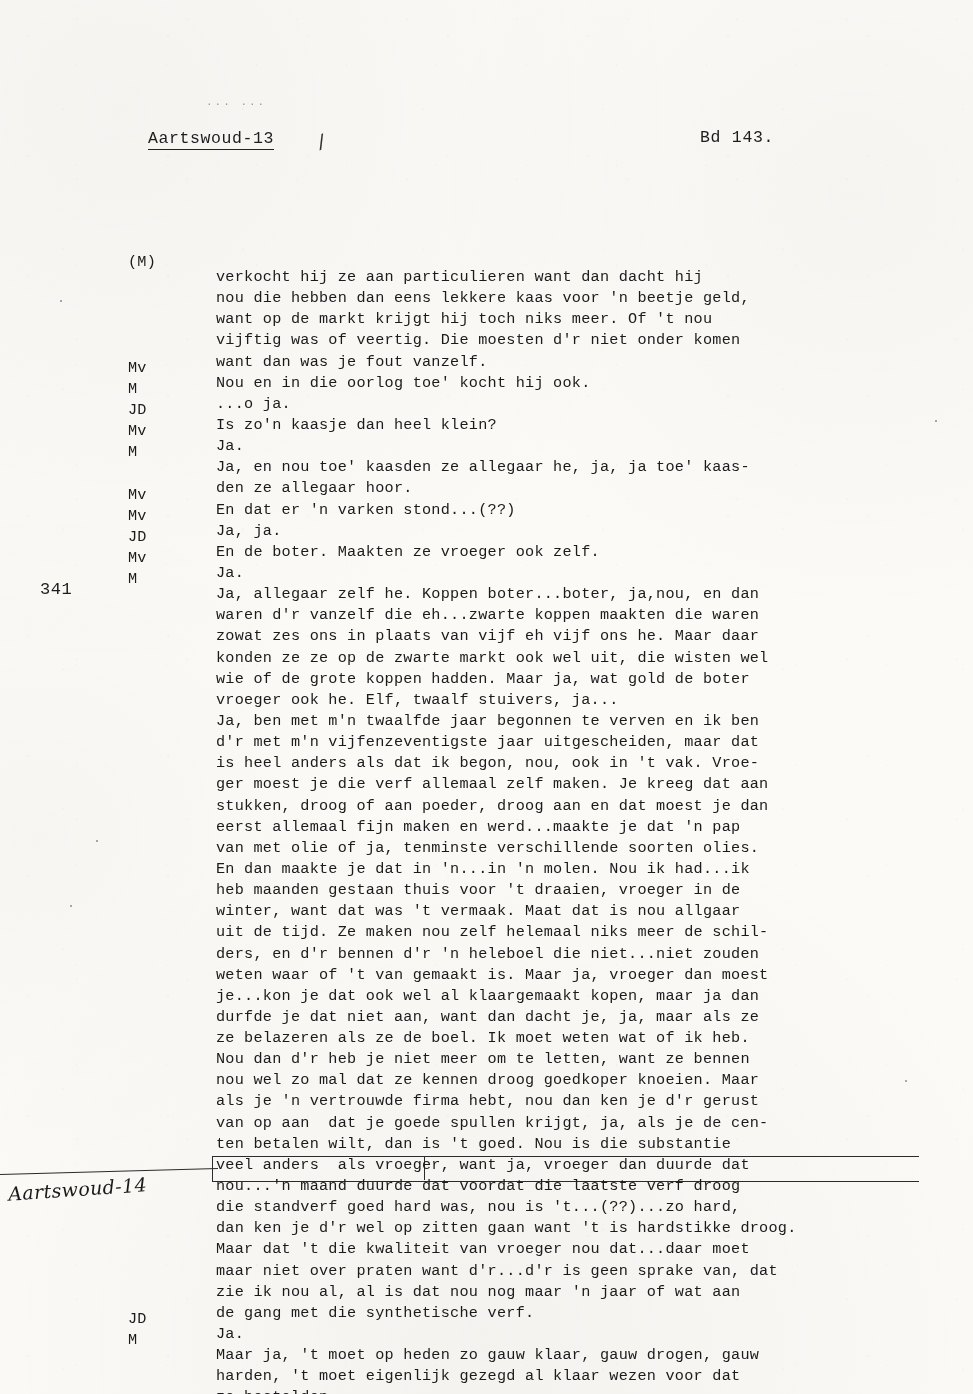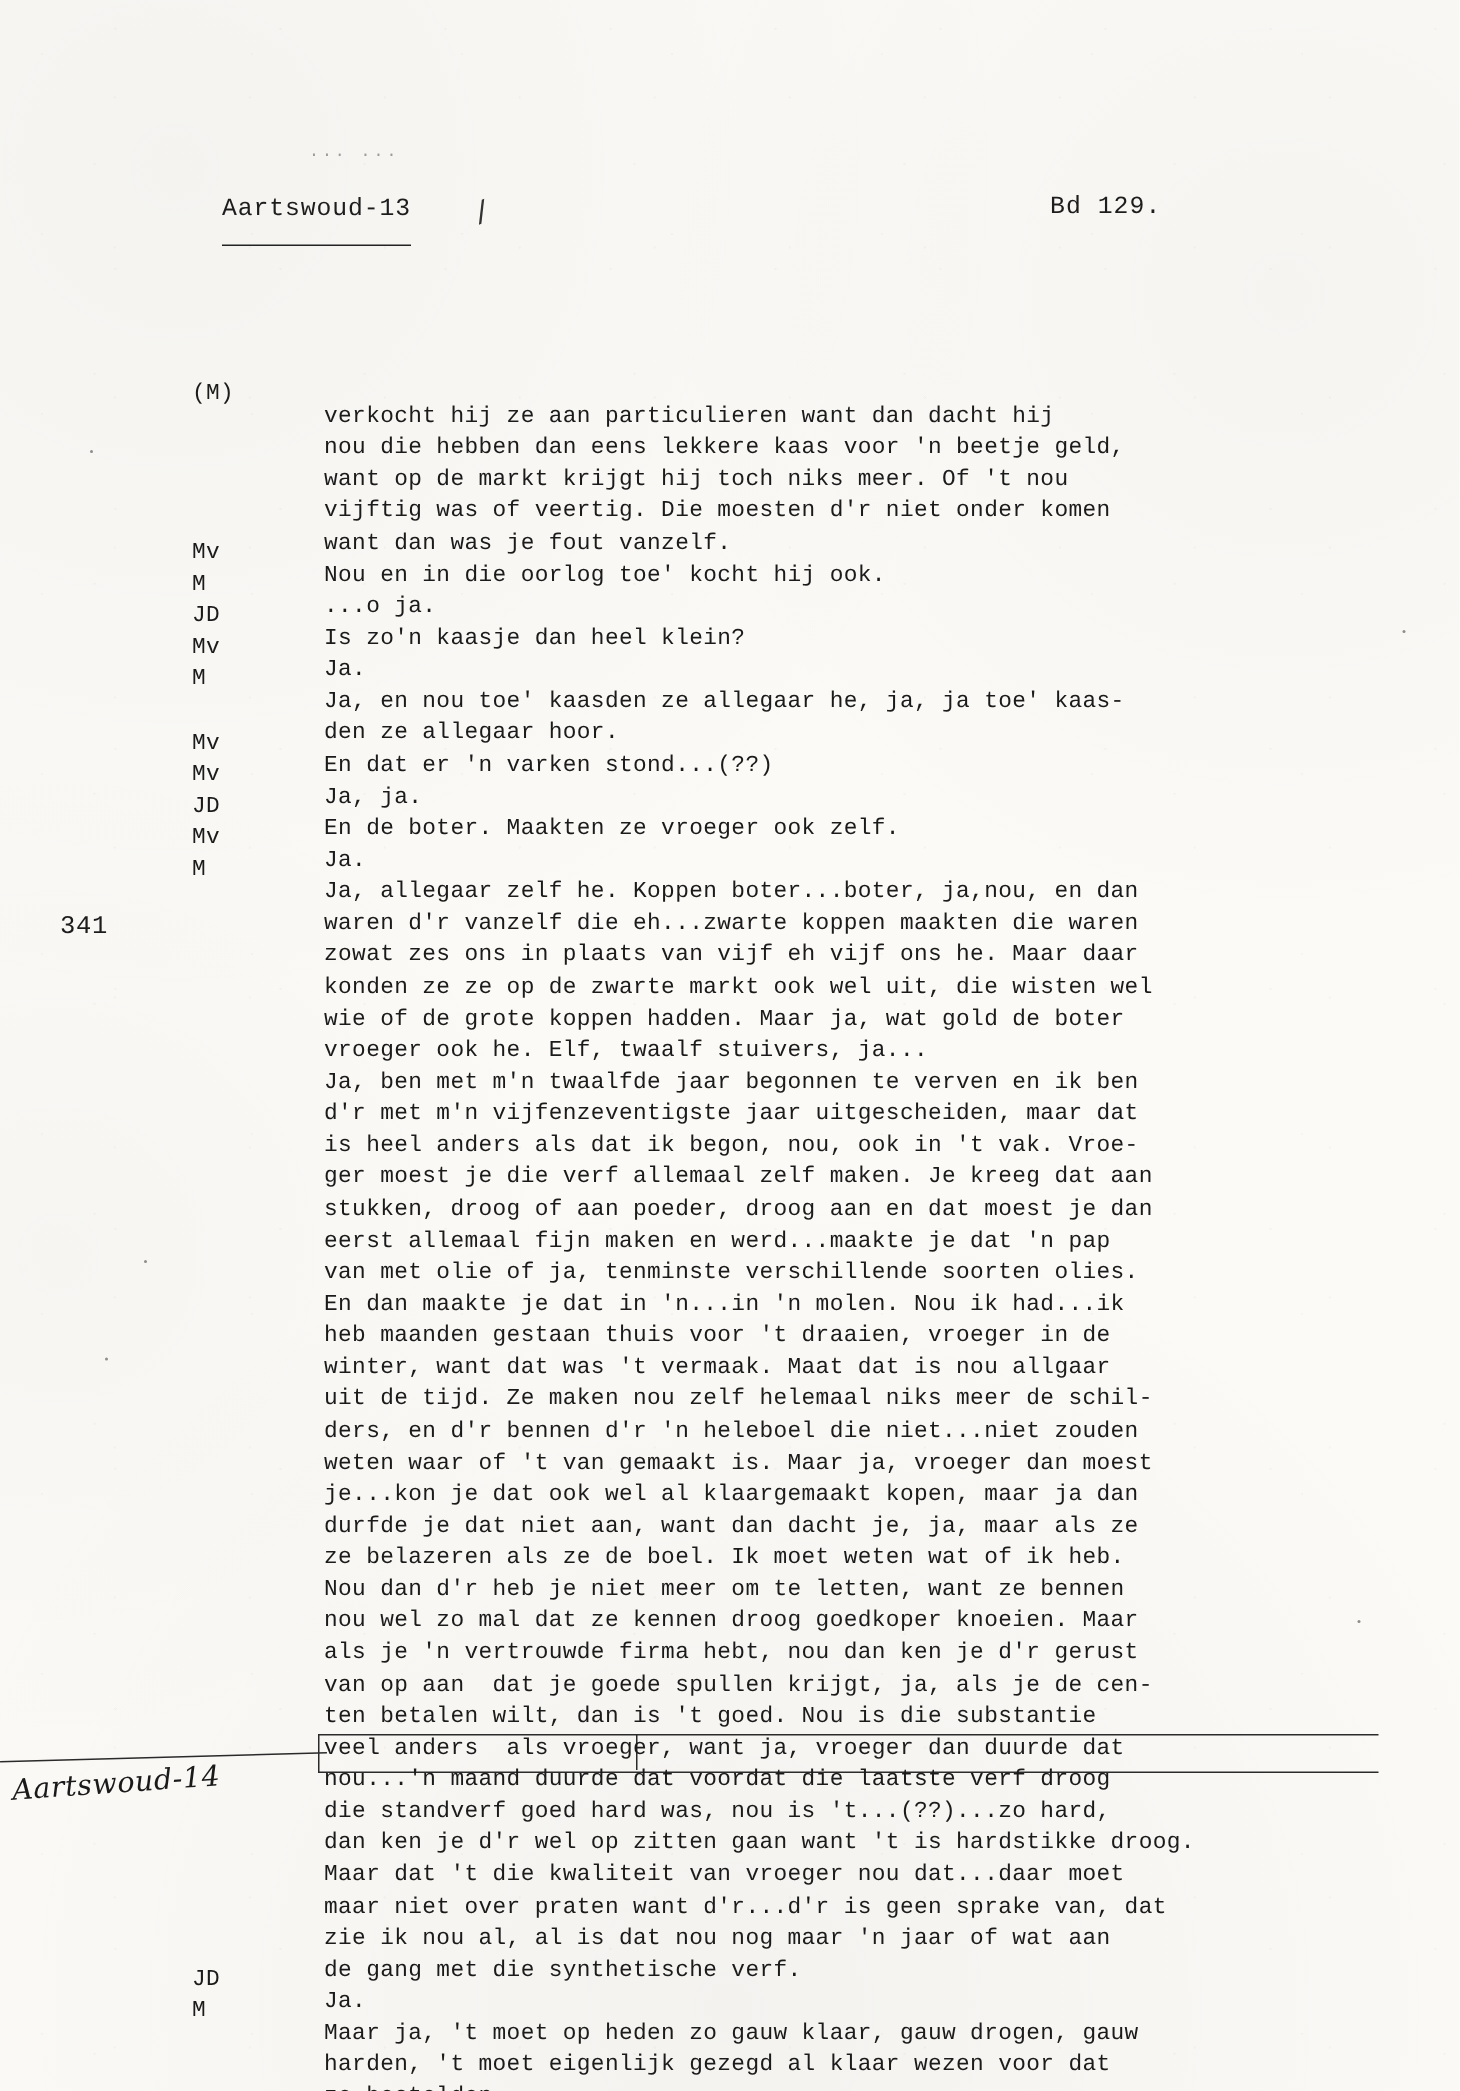--- a/index.html
+++ b/index.html
@@ -38,21 +38,21 @@
 
   
   .hdr-left {
     position: absolute;
     left: 148px;
     top: 129px;
     font-size: 16.5px;
     letter-spacing: 0.6px;
     color: #1d1d1d;
     border-bottom: 1.5px solid #222;
-    padding-bottom: 15px;
+    padding-bottom: 1px;
   }
   .hdr-slash {
     position: absolute;
     left: 316px;
     top: 132px;
     font-size: 20px;
     color: #333;
     transform: rotate(-22deg);
   }
   .hdr-right {
@@ -69,21 +69,21 @@
     top: 96px;
     font-size: 11px;
     color: #9a9a9a;
     letter-spacing: 2px;
   }
 
   
   .page-num {
     position: absolute;
     left: 40px;
-    top: 609px;
+    top: 580px;
     font-size: 17px;
     letter-spacing: 0.5px;
     color: #1c1c1c;
   }
 
   
   .hand-note {
     position: absolute;
     left: 8px;
     top: 1178px;
@@ -169,21 +169,21 @@
 <body>
 
 <div id="page">
 
   <div class="noise"></div>
 
   <div class="smudge-top">... ...</div>
 
   <div class="hdr-left">Aartswoud-13</div>
   <div class="hdr-slash">/</div>
-  <div class="hdr-right">Bd 129.</div>
+  <div class="hdr-right">Bd 143.</div>
 
   <div class="page-num">341</div>
 
   <div class="hand-line"></div>
   <div class="hand-note">Aartswoud-14</div>
 
   <div class="boxline"></div>
   <div class="boxline2"></div>
 
   <div class="body" id="transcript"><span class="line"><span class="spk">(M)</span><span class="txt">verkocht hij ze aan particulieren want dan dacht hij</span></span><span class="line"><span class="spk"></span><span class="txt">nou die hebben dan eens lekkere kaas voor 'n beetje geld,</span></span><span class="line"><span class="spk"></span><span class="txt">want op de markt krijgt hij toch niks meer. Of 't nou</span></span><span class="line"><span class="spk"></span><span class="txt">vijftig was of veertig. Die moesten d'r niet onder komen</span></span><span class="line"><span class="spk"></span><span class="txt">want dan was je fout vanzelf.</span></span><span class="line"><span class="spk">Mv</span><span class="txt">Nou en in die oorlog toe' kocht hij ook.</span></span><span class="line"><span class="spk">M</span><span class="txt">...o ja.</span></span><span class="line"><span class="spk">JD</span><span class="txt">Is zo'n kaasje dan heel klein?</span></span><span class="line"><span class="spk">Mv</span><span class="txt">Ja.</span></span><span class="line"><span class="spk">M</span><span class="txt">Ja, en nou toe' kaasden ze allegaar he, ja, ja toe' kaas-</span></span><span class="line"><span class="spk"></span><span class="txt">den ze allegaar hoor.</span></span><span class="line"><span class="spk">Mv</span><span class="txt">En dat er 'n varken stond...(??)</span></span><span class="line"><span class="spk">Mv</span><span class="txt">Ja, ja.</span></span><span class="line"><span class="spk">JD</span><span class="txt">En de boter. Maakten ze vroeger ook zelf.</span></span><span class="line"><span class="spk">Mv</span><span class="txt">Ja.</span></span><span class="line"><span class="spk">M</span><span class="txt">Ja, allegaar zelf he. Koppen boter...boter, ja,nou, en dan</span></span><span class="line"><span class="spk"></span><span class="txt">waren d'r vanzelf die eh...zwarte koppen maakten die waren</span></span><span class="line"><span class="spk"></span><span class="txt">zowat zes ons in plaats van vijf eh vijf ons he. Maar daar</span></span><span class="line"><span class="spk"></span><span class="txt">konden ze ze op de zwarte markt ook wel uit, die wisten wel</span></span><span class="line"><span class="spk"></span><span class="txt">wie of de grote koppen hadden. Maar ja, wat gold de boter</span></span><span class="line"><span class="spk"></span><span class="txt">vroeger ook he. Elf, twaalf stuivers, ja...</span></span><span class="line"><span class="spk"></span><span class="txt">Ja, ben met m'n twaalfde jaar begonnen te verven en ik ben</span></span><span class="line"><span class="spk"></span><span class="txt">d'r met m'n vijfenzeventigste jaar uitgescheiden, maar dat</span></span><span class="line"><span class="spk"></span><span class="txt">is heel anders als dat ik begon, nou, ook in 't vak. Vroe-</span></span><span class="line"><span class="spk"></span><span class="txt">ger moest je die verf allemaal zelf maken. Je kreeg dat aan</span></span><span class="line"><span class="spk"></span><span class="txt">stukken, droog of aan poeder, droog aan en dat moest je dan</span></span><span class="line"><span class="spk"></span><span class="txt">eerst allemaal fijn maken en werd...maakte je dat 'n pap</span></span><span class="line"><span class="spk"></span><span class="txt">van met olie of ja, tenminste verschillende soorten olies.</span></span><span class="line"><span class="spk"></span><span class="txt">En dan maakte je dat in 'n...in 'n molen. Nou ik had...ik</span></span><span class="line"><span class="spk"></span><span class="txt">heb maanden gestaan thuis voor 't draaien, vroeger in de</span></span><span class="line"><span class="spk"></span><span class="txt">winter, want dat was 't vermaak. Maat dat is nou allgaar</span></span><span class="line"><span class="spk"></span><span class="txt">uit de tijd. Ze maken nou zelf helemaal niks meer de schil-</span></span><span class="line"><span class="spk"></span><span class="txt">ders, en d'r bennen d'r 'n heleboel die niet...niet zouden</span></span><span class="line"><span class="spk"></span><span class="txt">weten waar of 't van gemaakt is. Maar ja, vroeger dan moest</span></span><span class="line"><span class="spk"></span><span class="txt">je...kon je dat ook wel al klaargemaakt kopen, maar ja dan</span></span><span class="line"><span class="spk"></span><span class="txt">durfde je dat niet aan, want dan dacht je, ja, maar als ze</span></span><span class="line"><span class="spk"></span><span class="txt">ze belazeren als ze de boel. Ik moet weten wat of ik heb.</span></span><span class="line"><span class="spk"></span><span class="txt">Nou dan d'r heb je niet meer om te letten, want ze bennen</span></span><span class="line"><span class="spk"></span><span class="txt">nou wel zo mal dat ze kennen droog goedkoper knoeien. Maar</span></span><span class="line"><span class="spk"></span><span class="txt">als je 'n vertrouwde firma hebt, nou dan ken je d'r gerust</span></span><span class="line"><span class="spk"></span><span class="txt">van op aan  dat je goede spullen krijgt, ja, als je de cen-</span></span><span class="line"><span class="spk"></span><span class="txt">ten betalen wilt, dan is 't goed. Nou is die substantie</span></span><span class="line"><span class="spk"></span><span class="txt">veel anders  als vroeger, want ja, vroeger dan duurde dat</span></span><span class="line"><span class="spk"></span><span class="txt">nou...'n maand duurde dat voordat die laatste verf droog</span></span><span class="line"><span class="spk"></span><span class="txt">die standverf goed hard was, nou is 't...(??)...zo hard,</span></span><span class="line"><span class="spk"></span><span class="txt">dan ken je d'r wel op zitten gaan want 't is hardstikke droog.</span></span><span class="line"><span class="spk"></span><span class="txt">Maar dat 't die kwaliteit van vroeger nou dat...daar moet</span></span><span class="line"><span class="spk"></span><span class="txt">maar niet over praten want d'r...d'r is geen sprake van, dat</span></span><span class="line"><span class="spk"></span><span class="txt">zie ik nou al, al is dat nou nog maar 'n jaar of wat aan</span></span><span class="line"><span class="spk"></span><span class="txt">de gang met die synthetische verf.</span></span><span class="line"><span class="spk">JD</span><span class="txt">Ja.</span></span><span class="line"><span class="spk">M</span><span class="txt">Maar ja, 't moet op heden zo gauw klaar, gauw drogen, gauw</span></span><span class="line"><span class="spk"></span><span class="txt">harden, 't moet eigenlijk gezegd al klaar wezen voor dat</span></span><span class="line"><span class="spk"></span><span class="txt">ze bestelden.</span></span><span class="line"><span class="spk">JD</span><span class="txt">Ja en gauw kapot ook weer?</span></span></div>

